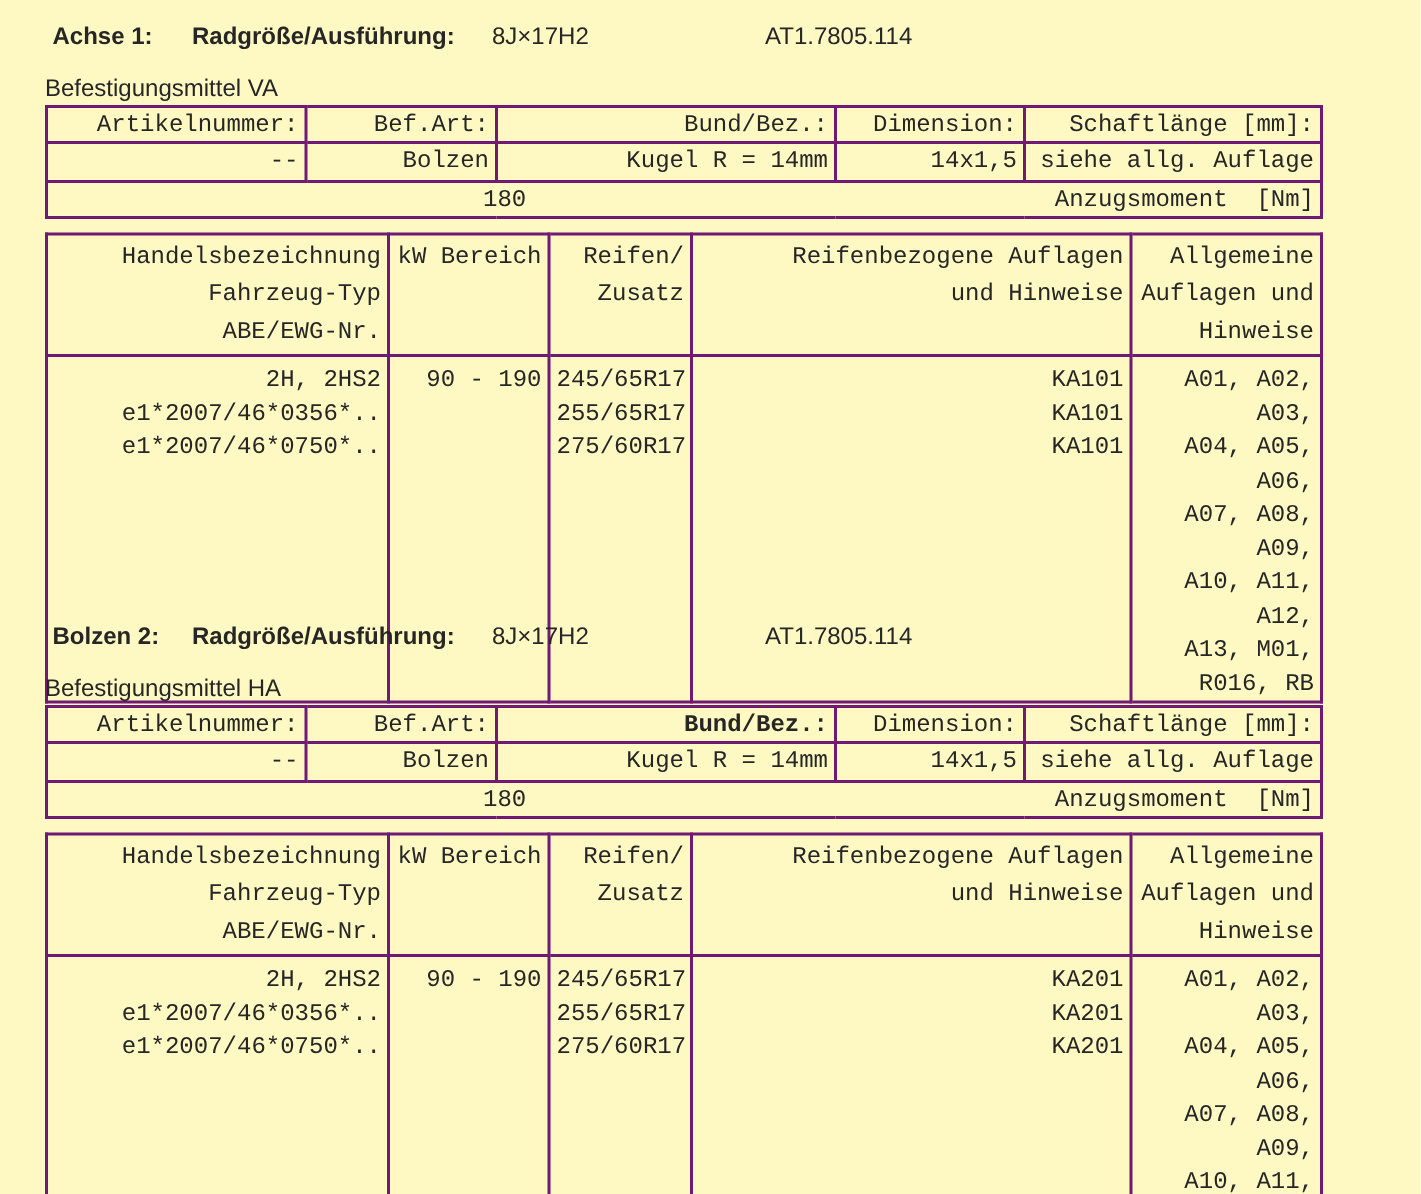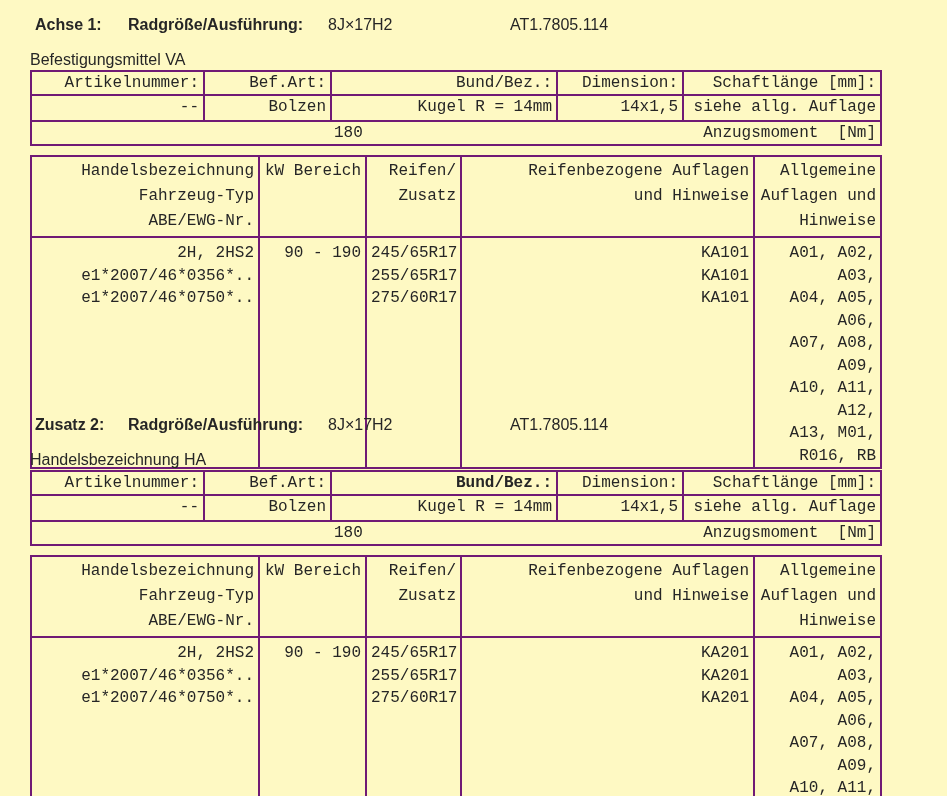--- a/index.html
+++ b/index.html
@@ -30,21 +30,21 @@
     overflow:hidden;
     font-family:Liberation Mono, monospace;
   }
 
   .ftab{position:absolute;left:30px;top:70px;width:850px;}
   .ftab th,.ftab td{padding:1px 4px;line-height:20px;}
   .fr-head{height:24px;}
   .fr-data{height:26px;}
   .fr-torque{height:22px;}
   .fr-torque td{position:relative;}
-  .torque-value{position:absolute;left:302px;top:1px;}
+  .torque-value{position:absolute;left:290px;top:1px;}
 
   .ttab{position:absolute;left:30px;top:155px;width:850px;}
   .ttab th{padding:2px 4px;line-height:25px;margin-left:17px;}
   .ttab td{padding:4px 4px 0 4px;line-height:22.5px;}
   .ttab td.indent{}
   .bold-cell{font-weight:bold;}
 </style>
 </head>
 <body>
 
@@ -128,27 +128,27 @@
 A10, A11, A12,
 A13, M01,
 R016, RB</td>
       </tr>
     </tbody>
       </table>
   </div>
 
   <div class="axis-section" style="top:400px;">
     <div class="axis-line">
-      <span class="axis-label">Zusatz 2:</span>
+      <span class="axis-label">Bolzen 2:</span>
       <span class="size-label">Radgröße/Ausführung:</span>
       <span class="size-value">8J×17H2</span>
       <span class="approval">AT1.7805.114</span>
     </div>
 
-    <div class="caption">Handelsbezeichnung HA</div>
+    <div class="caption">Befestigungsmittel HA</div>
 
     <table class="ftab">
       <colgroup>
         <col style="width:173px">
           <col style="width:127px">
           <col style="width:226px">
           <col style="width:126px">
           <col style="width:198px">
       </colgroup>
       <tbody>

